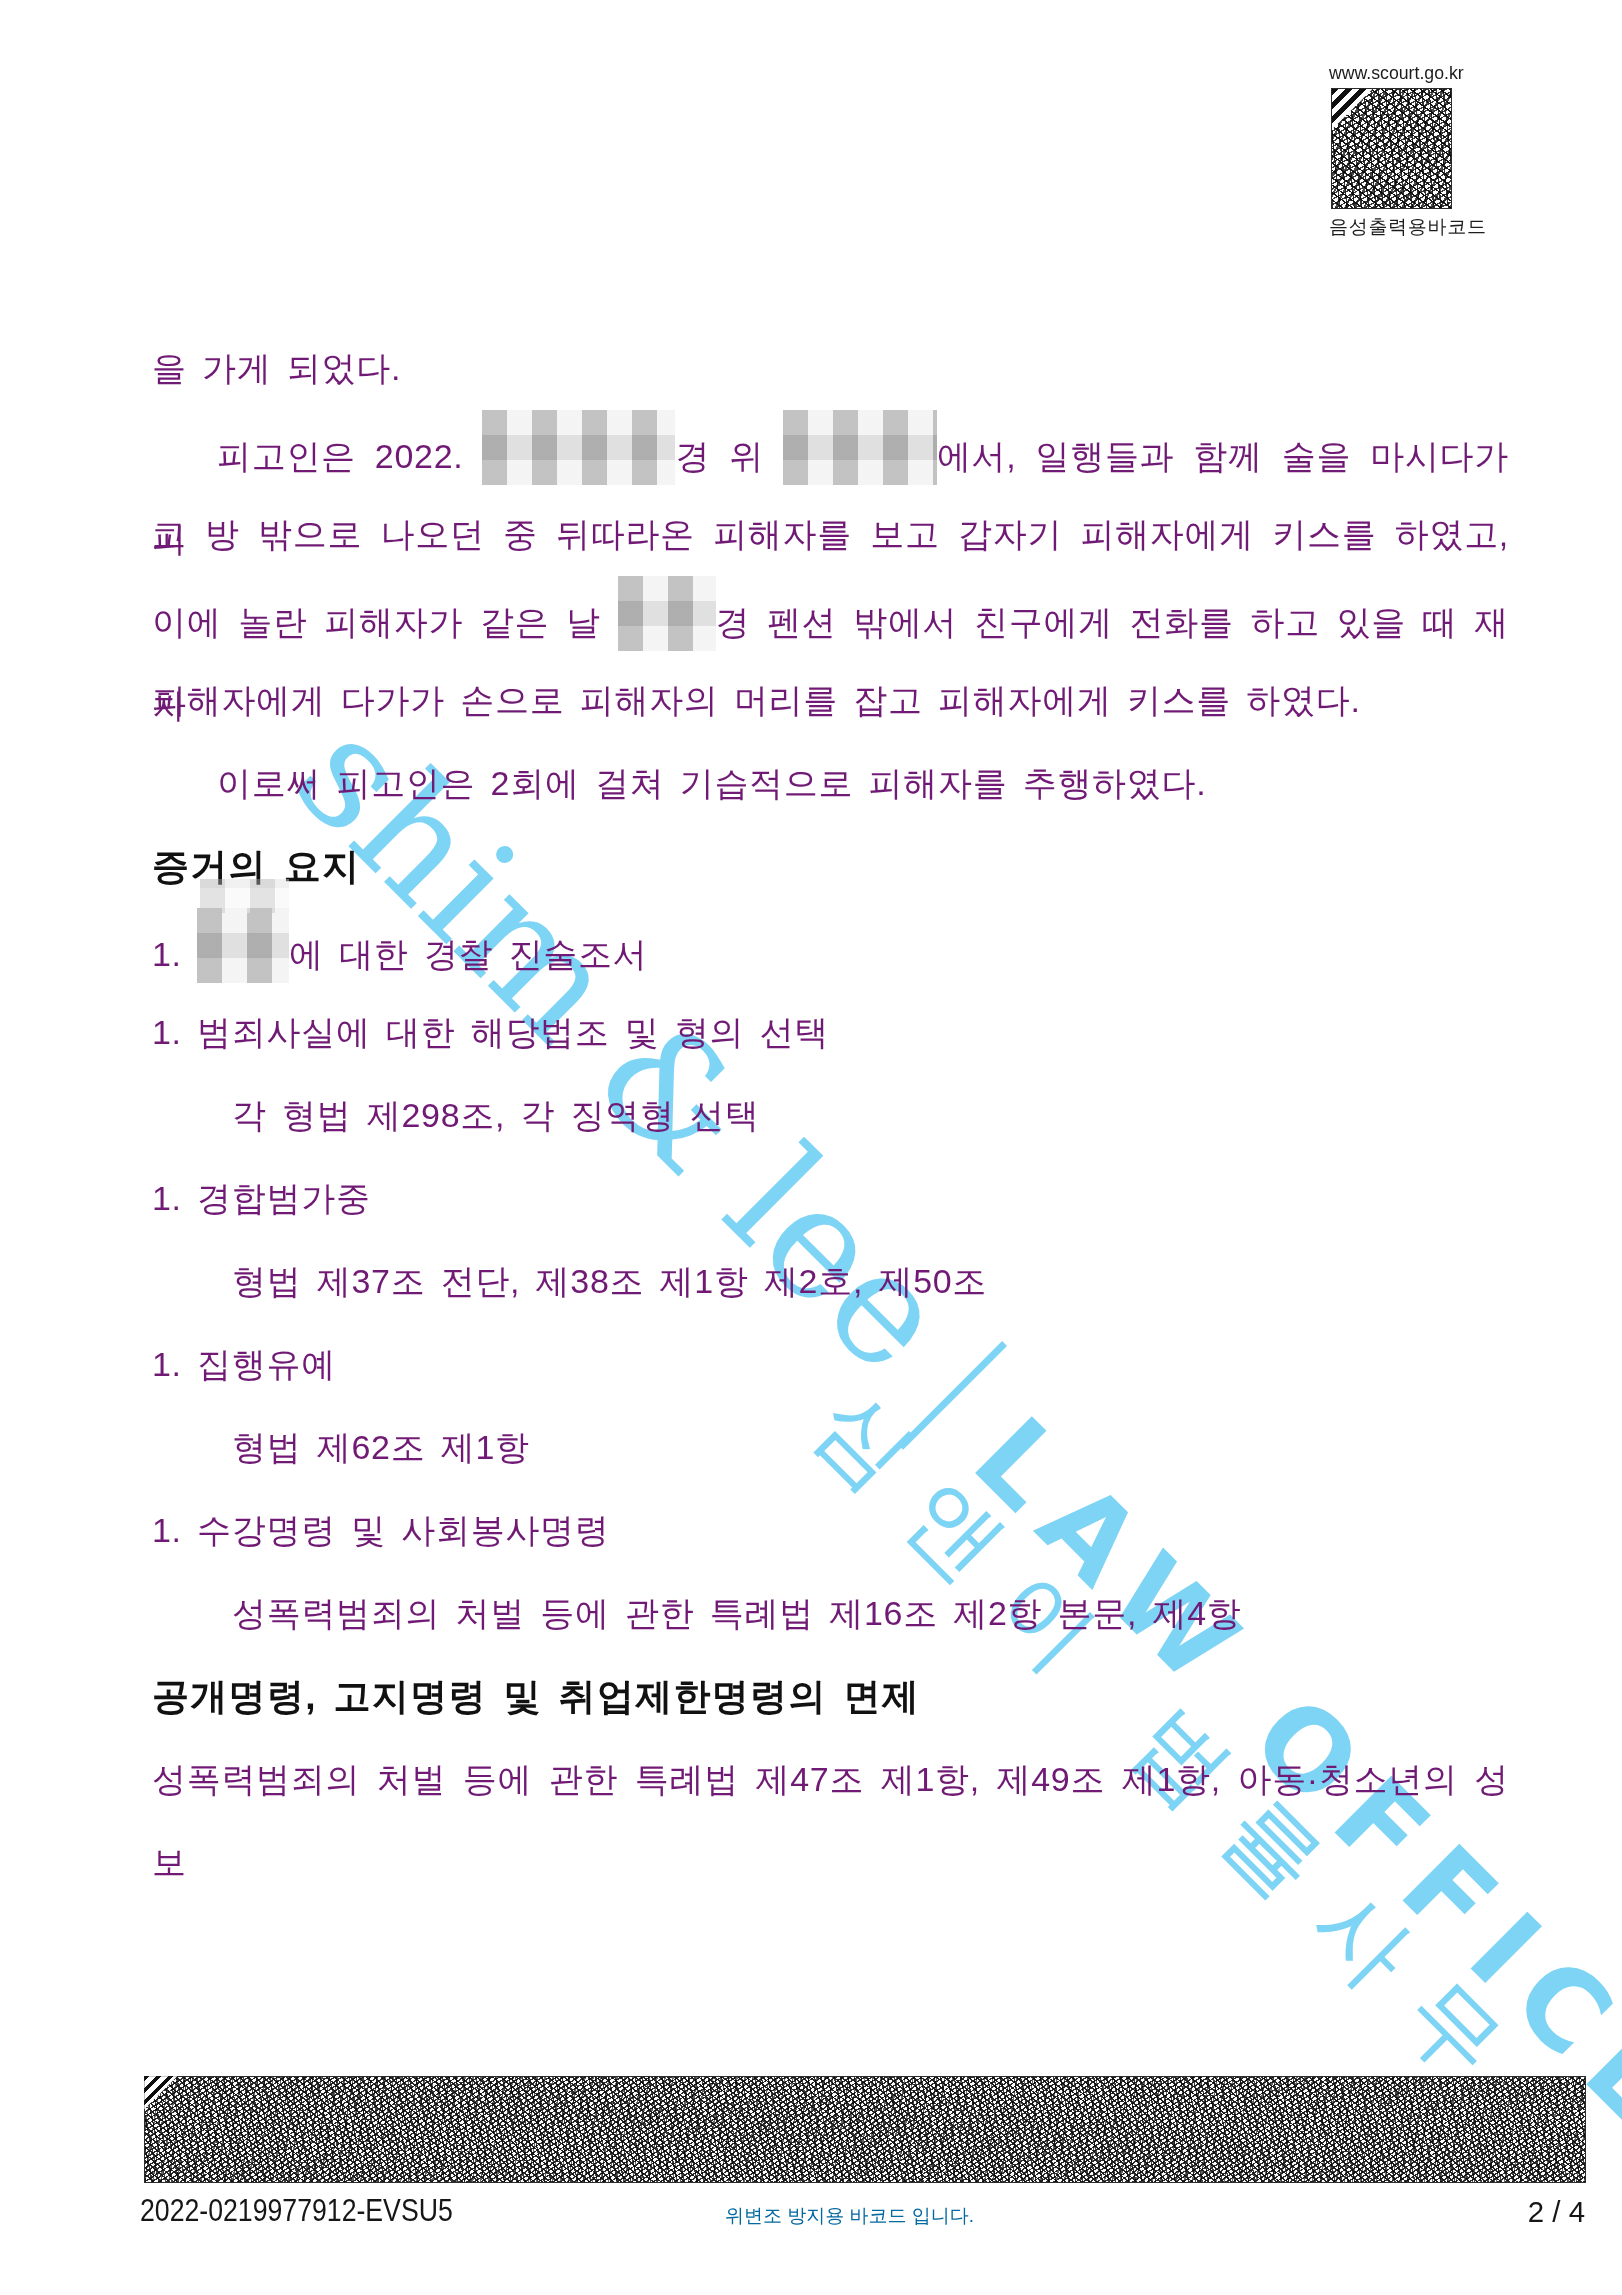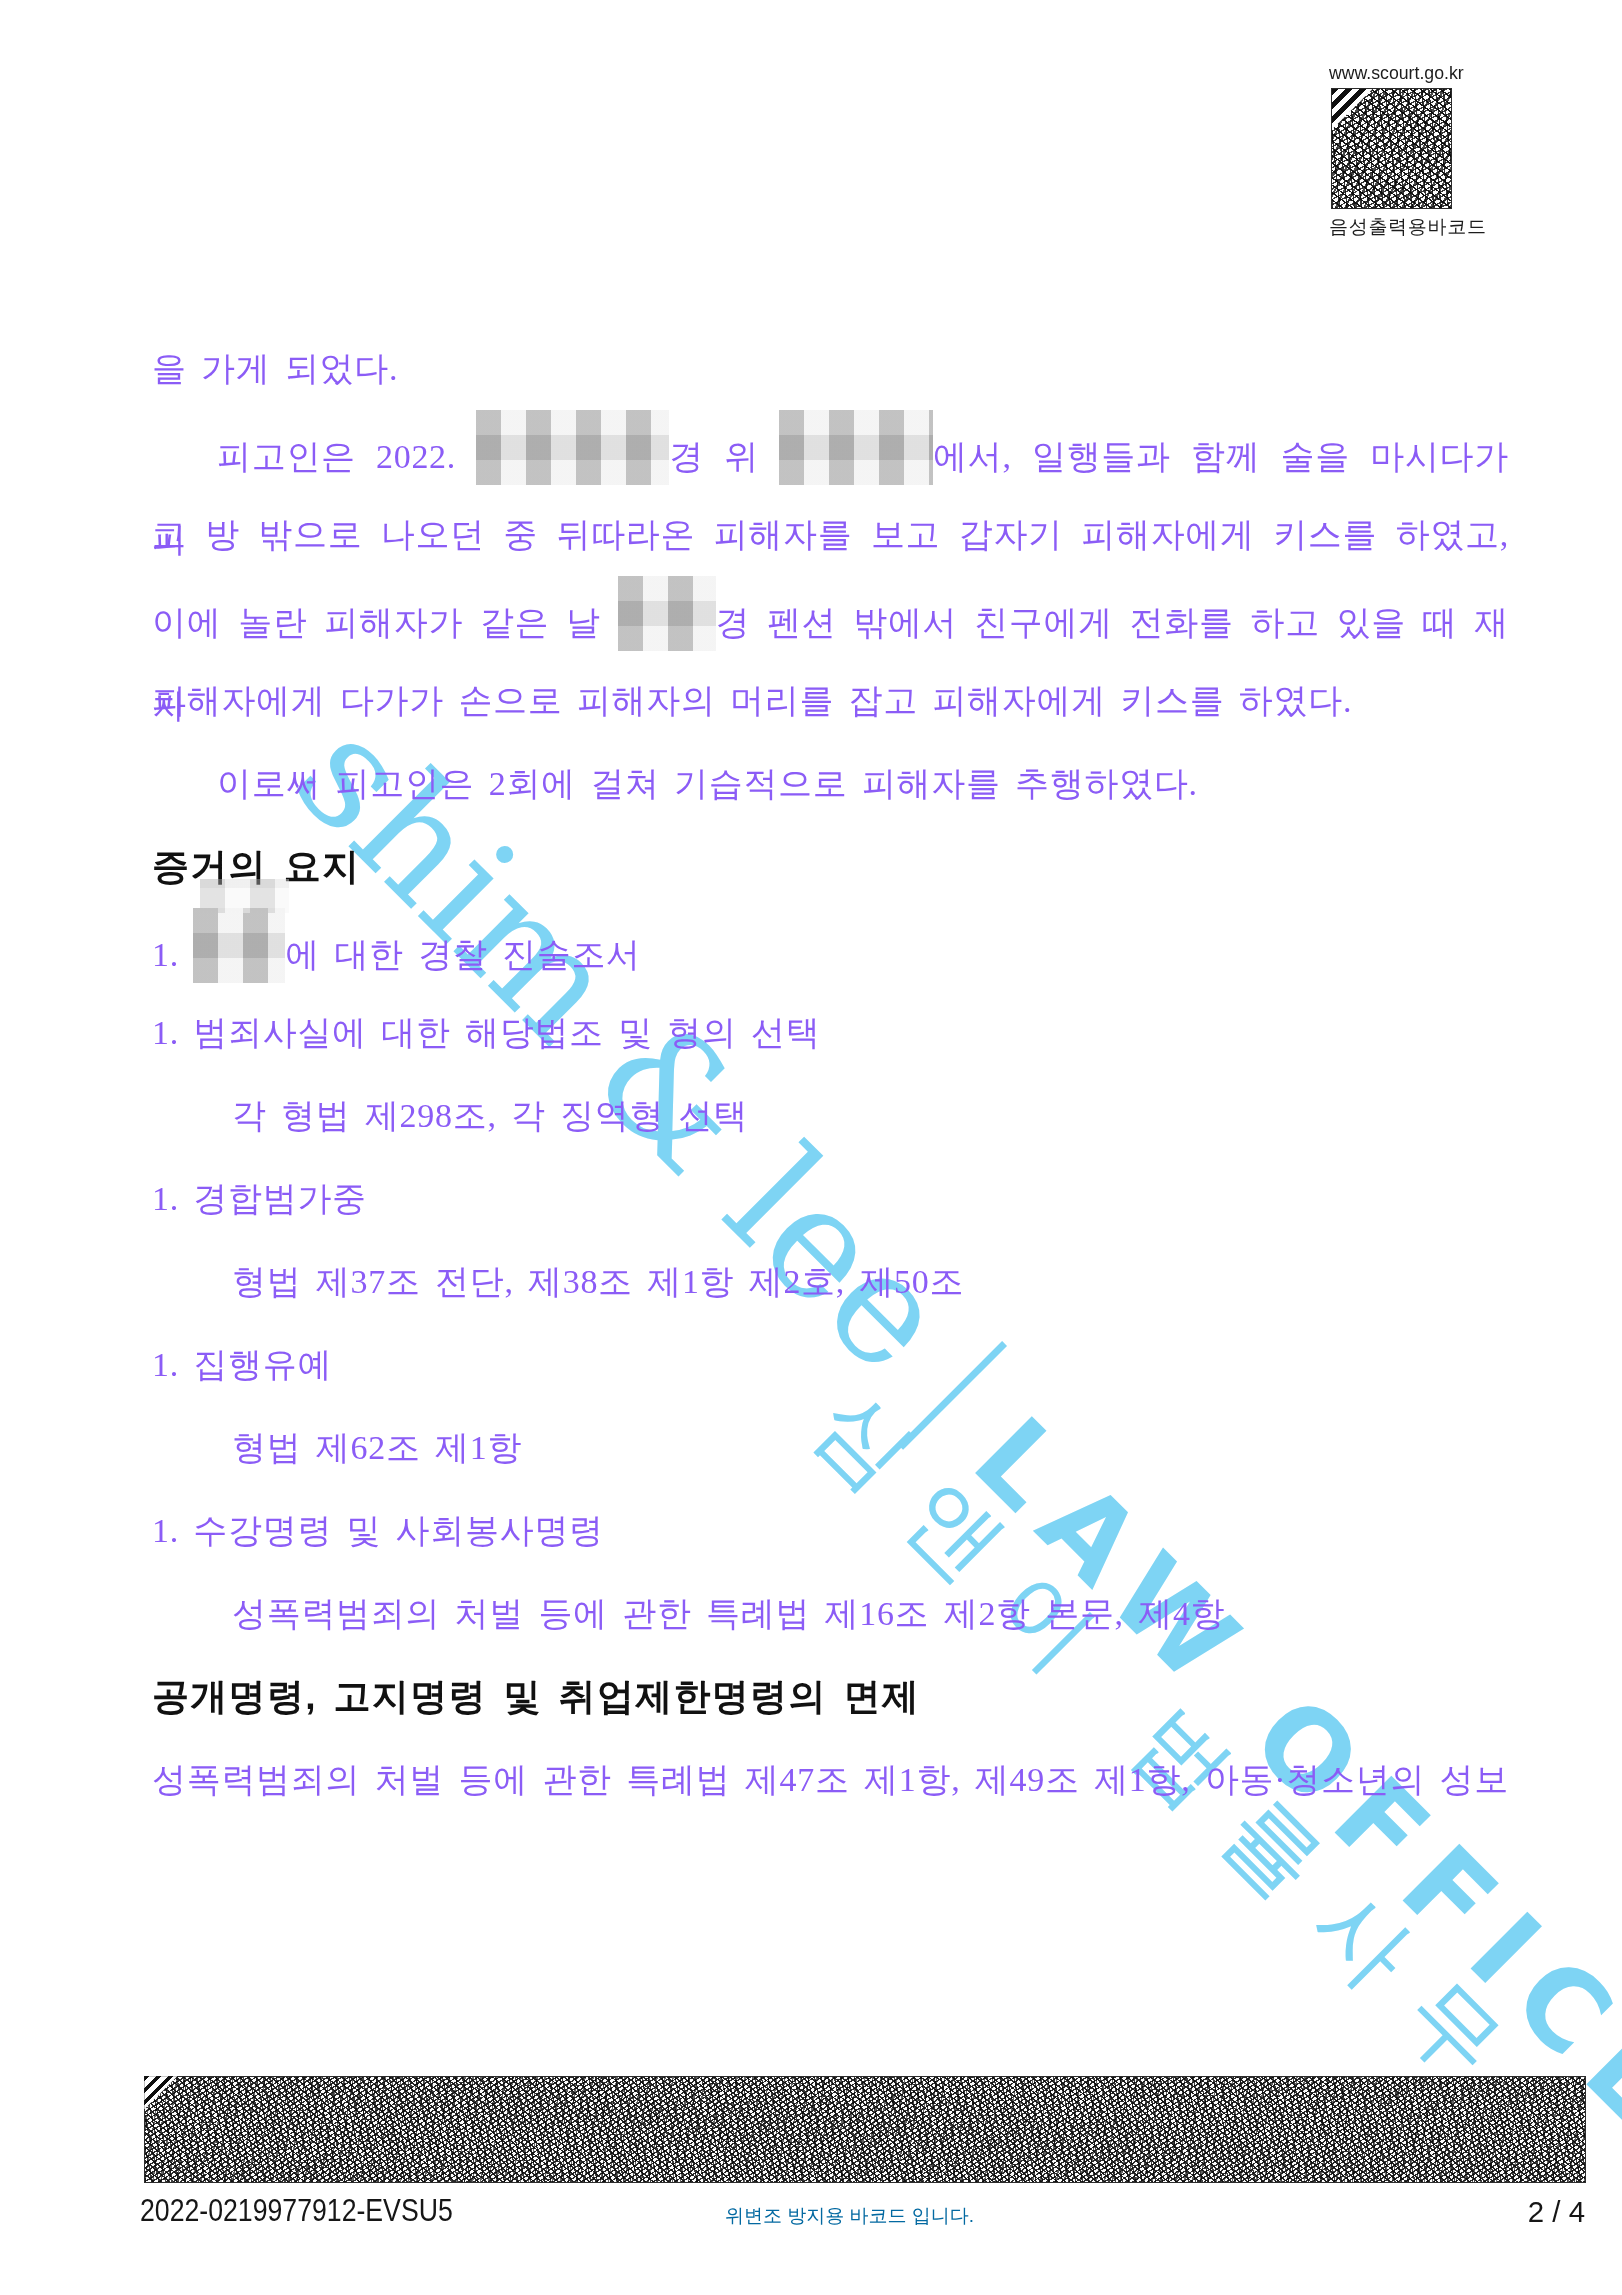--- a/index.html
+++ b/index.html
@@ -31,22 +31,22 @@
   .wm-div{font-family:"DejaVu Sans","Liberation Sans",sans-serif;font-weight:100;
           font-size:147px;padding:0 36px;}
   .wm-sans{font-family:"DejaVu Sans","Liberation Sans",sans-serif;font-weight:bold;
            font-size:110px;letter-spacing:21px;}
   .wm-line2{font-family:"DejaVu Sans","Liberation Sans",sans-serif;font-size:92px;
             letter-spacing:36px;margin-left:824px;margin-top:-46px;}
 
   
   .text-block{position:absolute;left:152px;top:327px;width:1357px;z-index:2;}
   .line{position:relative;height:83px;line-height:83px;
-        font-family:Liberation Serif, serif;
-        font-size:34px;color:#8b5cf6;letter-spacing:0.7px;word-spacing:5.2px;
+        font-family:Liberation Sans, sans-serif;
+        font-size:34px;color:#701a75;letter-spacing:0.7px;word-spacing:5.2px;
         text-align:left;}
   .line.heading{font-family:"Liberation Sans","DejaVu Sans",sans-serif;
                 font-weight:bold;font-size:37px;letter-spacing:1.3px;color:#111;}
   .line.ind-para{text-indent:65px;}
   .line.ind-sub{padding-left:80px;}
   .line.justify{text-align:justify;text-align-last:justify;}
 
   
   .redact{display:inline-block;height:75px;vertical-align:-17px;
     background-color:#dcdcdc;

